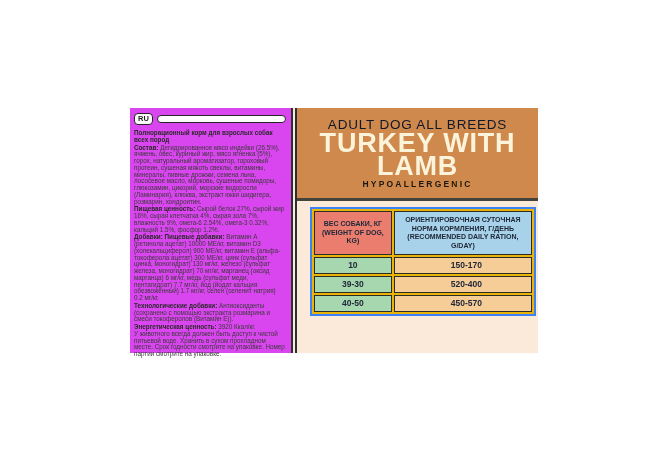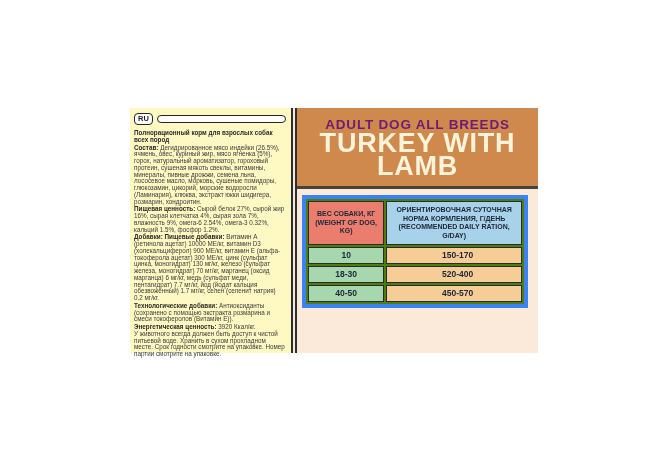--- a/index.html
+++ b/index.html
@@ -3,39 +3,39 @@
 <meta charset="utf-8">
 <style>
   * { margin:0; padding:0; box-sizing:border-box; }
   html,body { background:#ffffff; }
   body { font-family:"Liberation Sans", sans-serif; }
   .canvas { position:relative; width:658px; height:460px; background:#ffffff; overflow:hidden; }
 
   .label-wrap { position:absolute; left:130px; top:108px; width:408px; height:245px; display:flex; }
 
   
-  .panel-left { width:161px; background:#fef9c3; padding:3px 5px 3px 4px; color:#3c3a3a; }
+  .panel-left { width:161px; background:#d946ef; padding:3px 5px 3px 4px; color:#3c3a3a; }
   .badge-row { display:flex; align-items:center; gap:4px; margin:1px 0 5px 0; height:13px; }
   .ru-badge { border:1.5px solid #262626; border-radius:4px; background:#fdfdfd; font-size:7.5px; font-weight:bold; color:#1d1d1d; padding:0px 3px 1px 3px; line-height:9px; }
   .pill { flex:1; height:8px; border:1.5px solid #262626; border-radius:5px; background:#fdfdfd; }
   .panel-left p { font-size:6.3px; line-height:6.75px; margin-bottom:1px; letter-spacing:0px; text-align:left; }
   .panel-left .b { font-weight:bold; color:#2b2929; }
 
   
   .divider { width:6px; background:#f2e9e2; border-left:2px solid #2e2e2c; border-right:2px solid #2e2e2c; }
 
   
   .panel-right { flex:1; background:#FBE9D9; display:flex; flex-direction:column; }
   .hdr { background:#D0894C; border-bottom:3px solid #45443c; text-align:center; padding:9px 2px 8px 2px; }
-  .hdr-line1 { font-size:13.5px; font-weight:bold; color:#701a75; letter-spacing:0.8px; line-height:15px; }
+  .hdr-line1 { font-size:13.5px; font-weight:normal; color:#0f172a; letter-spacing:0.8px; line-height:15px; }
   .hdr-line2 { font-size:27px; font-weight:bold; color:#FCF3DB; letter-spacing:0.8px; line-height:23px; }
   .hdr-line3 { font-size:8.5px; font-weight:bold; color:#1c180f; letter-spacing:2.2px; line-height:11px; margin-top:1px; }
 
   .table-area { padding:6px 10px 0 5px; }
-  table.ration { width:100%; border-collapse:separate; border-spacing:2px; border:4px solid #3b82f6; background:#4d7c0f; }
+  table.ration { width:100%; border-collapse:separate; border-spacing:2px; border:2px solid #3b82f6; background:#eab308;margin-left:8px; }
   table.ration th, table.ration td { border:1.5px solid #2b2b27; text-align:center; vertical-align:middle; font-weight:bold; color:#20293a; }
   th.c1 { width:36%; background:#EA7D6E; font-size:7px; line-height:8.5px; padding:4px 1px; }
   th.c2 { background:#A7D2E9; font-size:7px; line-height:8.5px; padding:4px 3px; }
   td.w  { background:#A6D7AF; font-size:8.5px; padding:2px 0 3px 0; }
   td.r  { background:#F6CD97; font-size:8.5px; padding:2px 0 3px 7px; }
 </style>
 </head>
 <body>
 
 <div class="canvas">
@@ -53,20 +53,21 @@
       <p><span class="b">Технологические добавки: </span><span>Антиоксиданты (сохранено с помощью экстракта розмарина и смеси токоферолов (Витамин Е)).</span></p>
       <p><span class="b">Энергетическая ценность: </span><span>3920 Ккал/кг.</span><br><span>У животного всегда должен быть доступ к чистой питьевой воде. Хранить в сухом прохладном месте. Срок годности смотрите на упаковке. Номер партии смотрите на упаковке.</span></p>
     </div>
 
     <div class="divider"></div>
 
     <div class="panel-right">
       <div class="hdr">
         <div class="hdr-line1">ADULT DOG ALL BREEDS</div>
         <div class="hdr-line2">TURKEY WITH LAMB</div>
+        <div class="hdr-line3">HYPOALLERGENIC</div>
       </div>
 
       <div class="table-area">
         <table class="ration">
           <thead>
             <tr>
               <th class="c1">
                 <span>ВЕС СОБАКИ, КГ</span><br>
                 <span>(WEIGHT OF DOG, KG)</span>
               </th>
@@ -75,21 +76,21 @@
                 <span>(RECOMMENDED DAILY RATION, G/DAY)</span>
               </th>
             </tr>
           </thead>
           <tbody>
             <tr>
               <td class="w">10</td>
               <td class="r">150-170</td>
             </tr>
             <tr>
-              <td class="w">18-30</td>
+              <td class="w">39-30</td>
               <td class="r">520-400</td>
             </tr>
             <tr>
               <td class="w">40-50</td>
               <td class="r">450-570</td>
             </tr>
           </tbody>
         </table>
       </div>
     </div>

